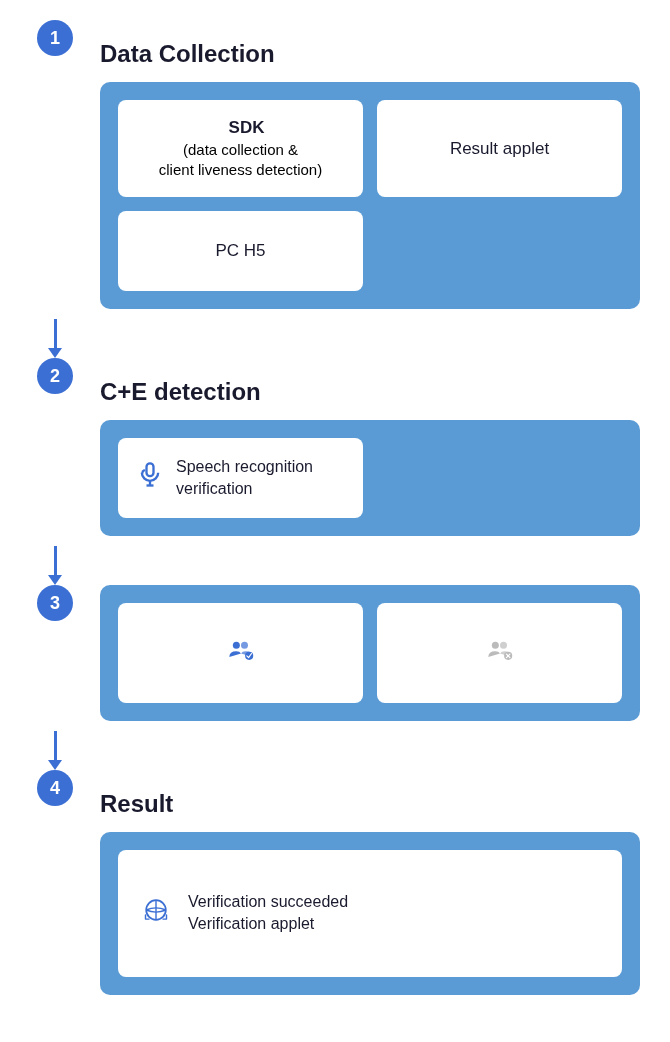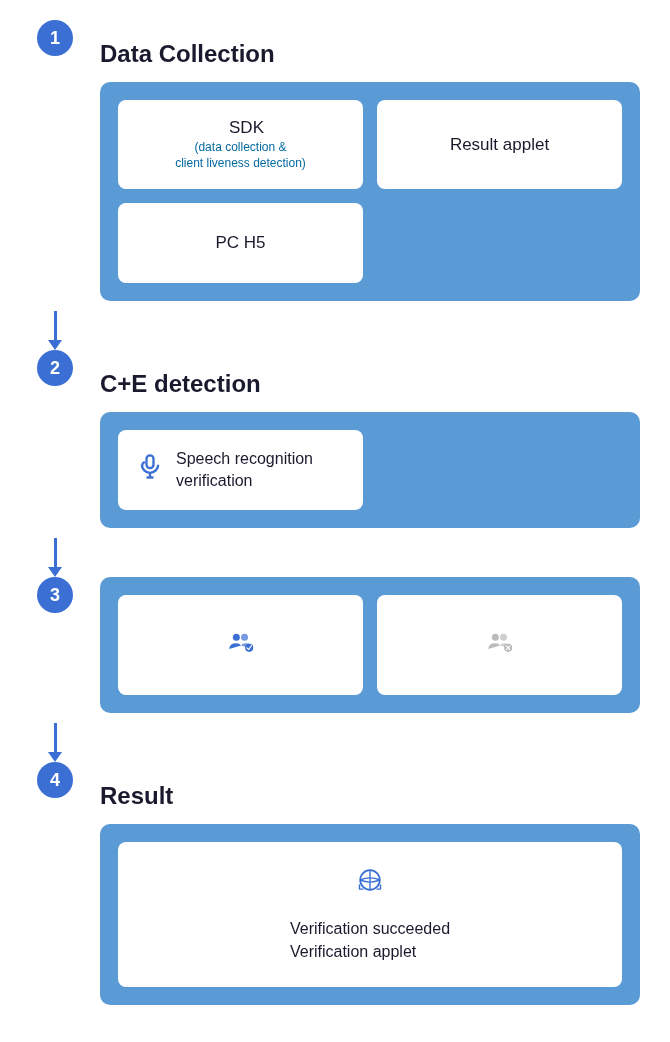--- a/index.html
+++ b/index.html
@@ -128,27 +128,27 @@
 
     .card-text {
       font-size: 16px;
       font-weight: 500;
       color: #1a1a2e;
       line-height: 1.4;
     }
 
     .sdk-label {
       font-size: 17px;
-      font-weight: 400;
+      font-weight: 700;
       color: #1a1a2e;
       margin-left: 12px;
     }
     .sdk-sub {
-      font-size: 12px;
-      color: #0369a1;
+      font-size: 15px;
+      color: #000000;
       font-weight: normal;
       margin-top: 2px;
       line-height: 1.3;
     }
 
     
     .icon-mic svg, .icon-lip svg, .icon-face svg, .icon-face-gray svg,
     .icon-liveness svg, .icon-result svg {
       width: 28px;
       height: 28px;
@@ -281,21 +281,21 @@
     </div>
   </div>
 
   <div class="step-row">
     <div class="step-left">
       <div class="step-circle">4</div>
     </div>
     <div class="step-content">
       <div class="step-title">Result</div>
       <div class="blue-box">
-        <div class="white-card with-icon" style="gap:18px; padding:24px 24px;flex-direction:column;">
+        <div class="white-card with-icon" style="gap:18px; padding:41px 24px;">
           <span class="card-icon icon-result">
             <svg viewBox="0 0 40 40" fill="none" width="44" height="44">
 
               <circle cx="20" cy="20" r="14" stroke="#3b6fd4" stroke-width="2.5" fill="none"></circle>
 
               <path d="M6 20 Q20 26 34 20" stroke="#3b6fd4" stroke-width="2" fill="none"></path>
               <path d="M6 20 Q20 14 34 20" stroke="#3b6fd4" stroke-width="2" fill="none"></path>
 
               <line x1="20" y1="6" x2="20" y2="34" stroke="#3b6fd4" stroke-width="2"></line>
 

